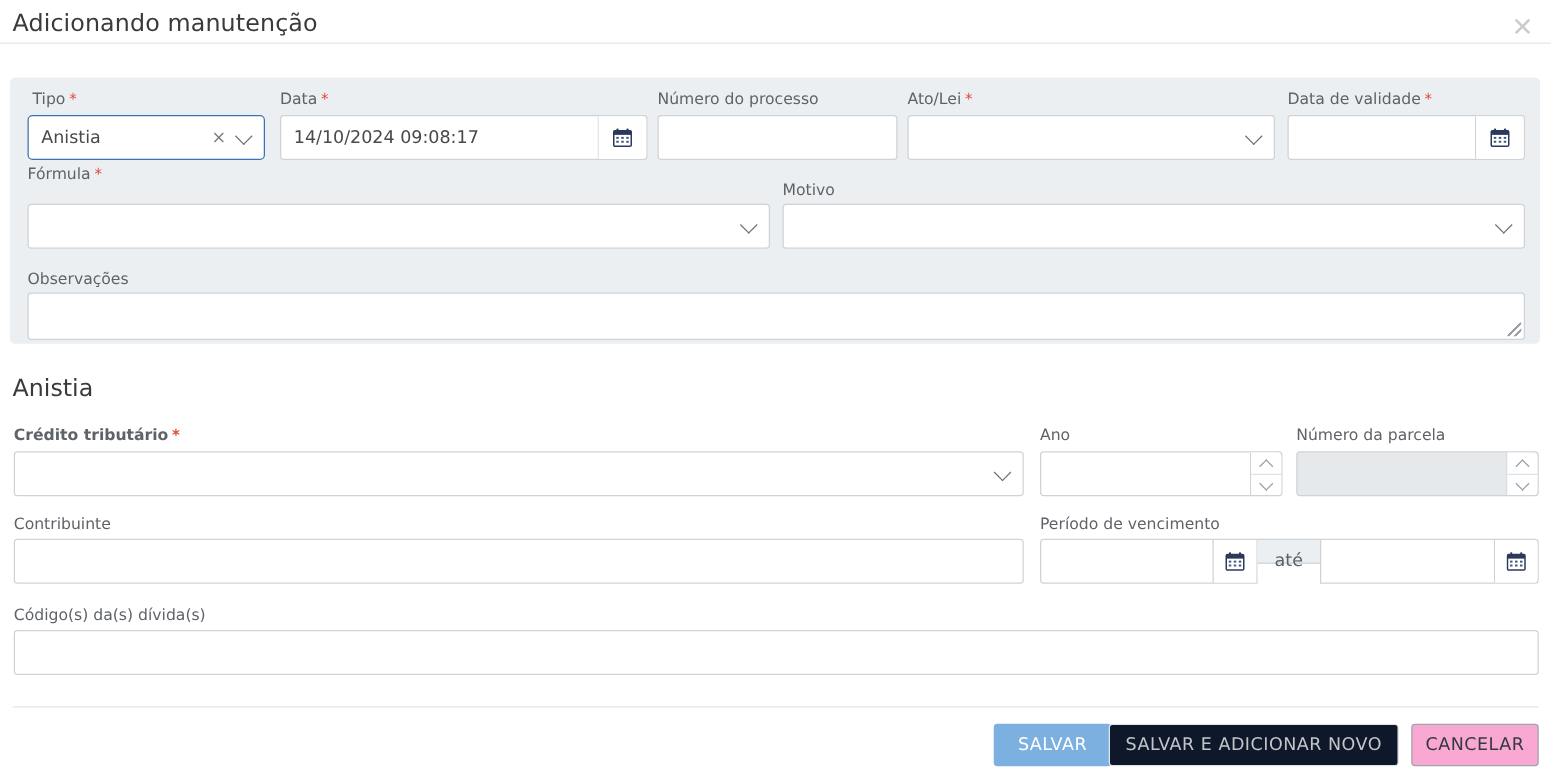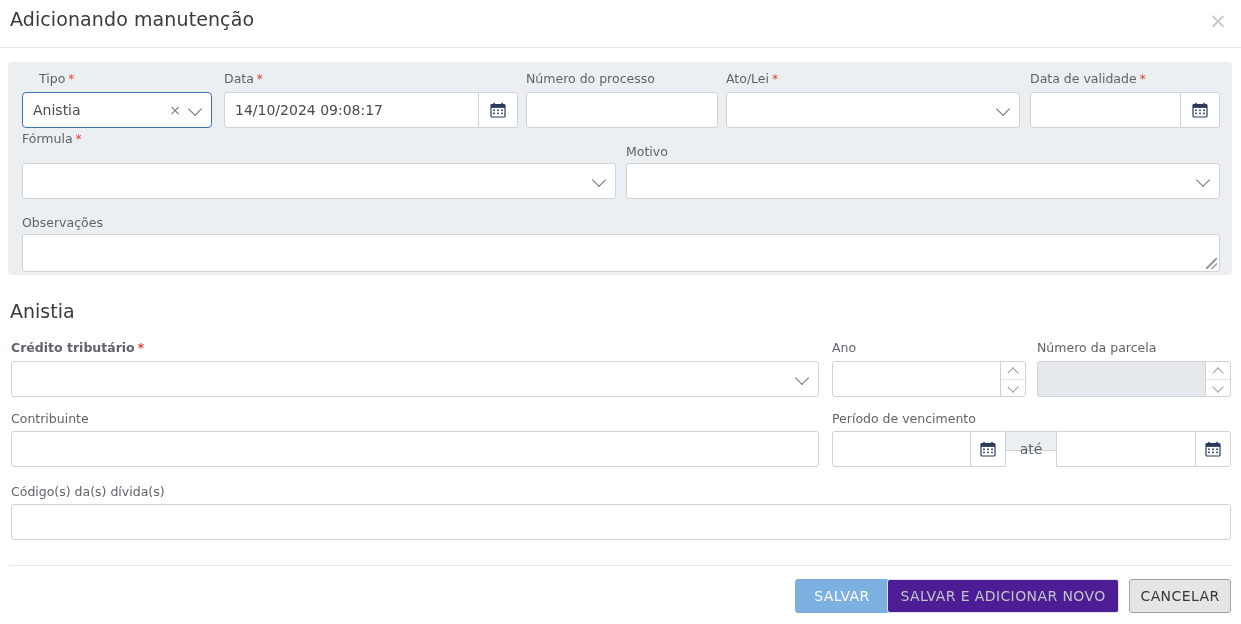--- a/index.html
+++ b/index.html
@@ -14,21 +14,21 @@
     color: #3c4043;
     overflow: hidden;
     position: relative;
   }
 
   
   .dlg-header {
     position: absolute;
     left: 0; top: 0;
     width: 1241px;
-    height: 48px;
+    height: 35px;
     box-sizing: border-box;
     border-bottom: 1px solid #e3e6e8;
   }
   .dlg-title {
     position: absolute;
     left: 10px; top: 8px;
     font-size: 19px;
     font-weight: 400;
     color: #3a3a3a;
     letter-spacing: 0.1px;
@@ -224,42 +224,42 @@
     border-radius: 3px;
     cursor: pointer;
     user-select: none;
   }
   .btn-primary {
     background: #7cb0e0;
     color: #ffffff;
     border: 1px solid #7cb0e0;
   }
   .btn-ghost-disabled {
-    background: #4c1d95;
+    background: #0f172a;
     color: #c2c6c9;
     border: 1px solid #e2e5e8;
     cursor: default;
   }
   .btn-outline {
-    background: #e5e5e5;
+    background: #f9a8d4;
     color: #35393d;
     border: 1px solid #9fa4a8;
   }
 </style>
 </head>
 <body>
 
 <div class="dlg-header">
   <div class="dlg-title">Adicionando manutenção</div>
   <div class="dlg-close">✕</div>
 </div>
 
 <div class="panel"></div>
 
-<div class="lbl" style="left:39px; top:71px;">
+<div class="lbl" style="left:26px; top:71px;">
   <span>Tipo</span><span class="req">*</span>
 </div>
 <div class="fld focused" style="left:22px; top:92px; width:190px;">
   <span class="val">Anistia</span>
   <span class="clearx">×</span>
   <span class="chev"></span>
 </div>
 
 <div class="lbl" style="left:224px; top:71px;">
   <span>Data</span><span class="req">*</span>

